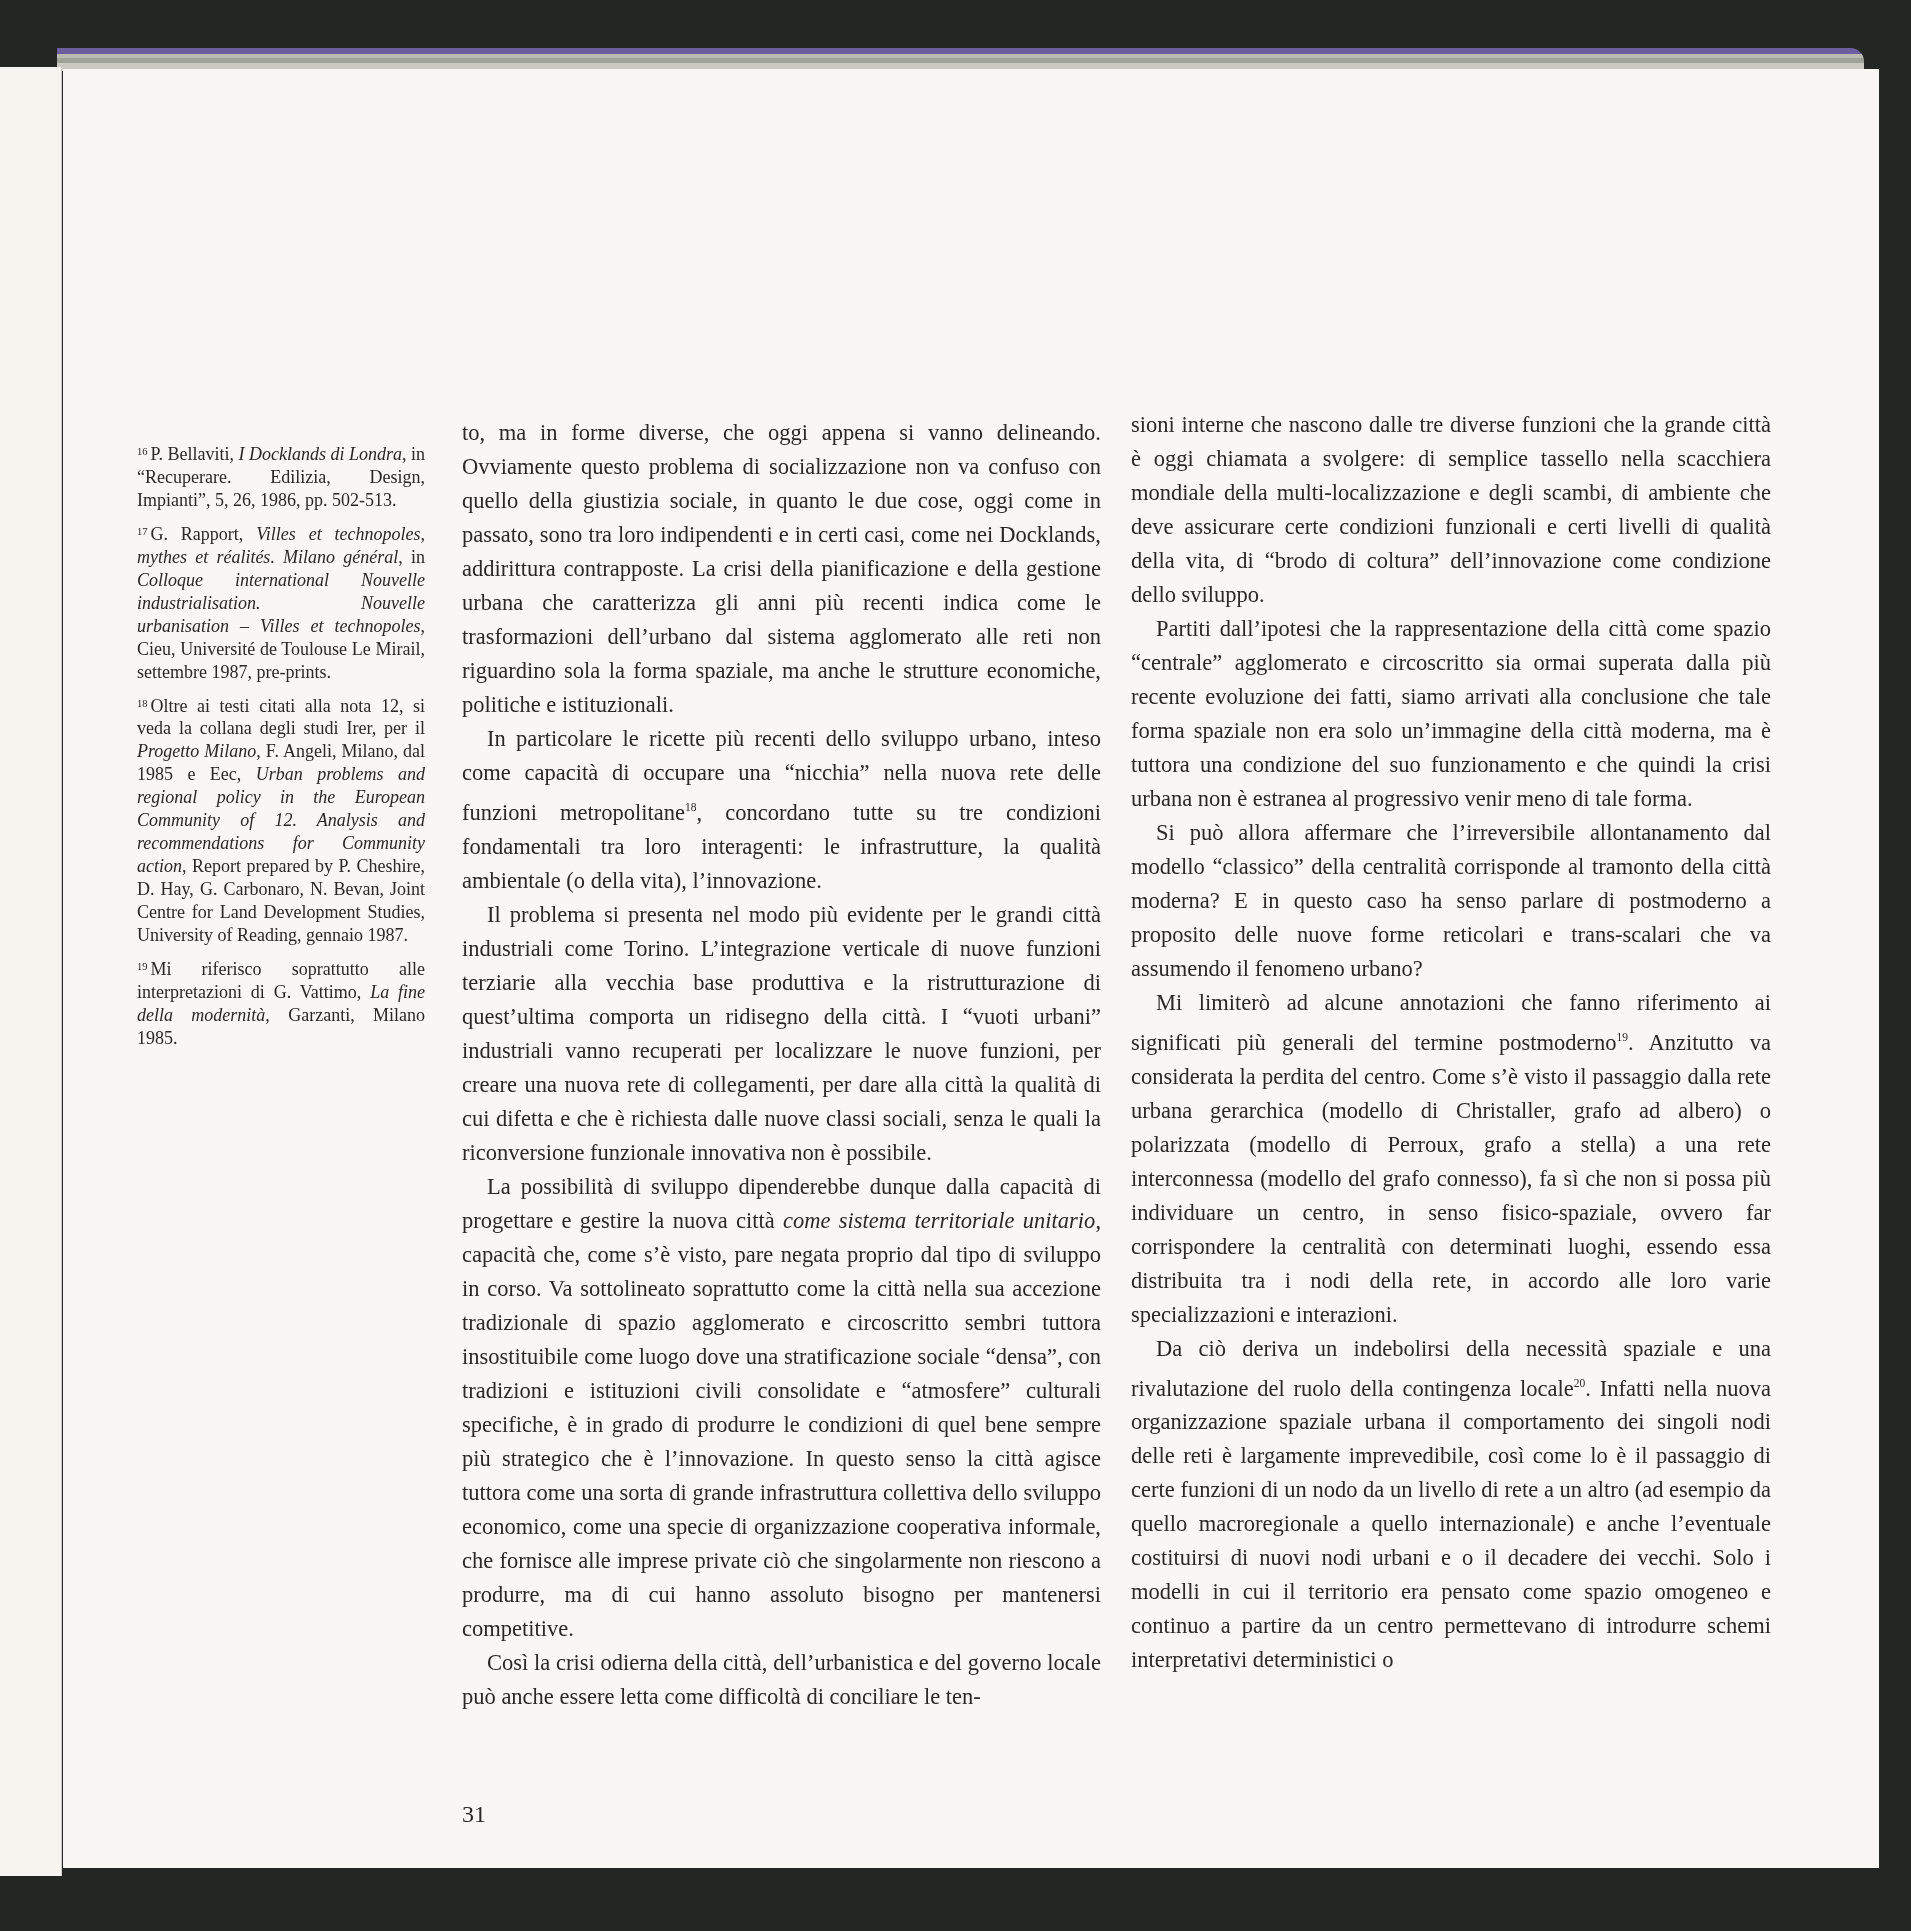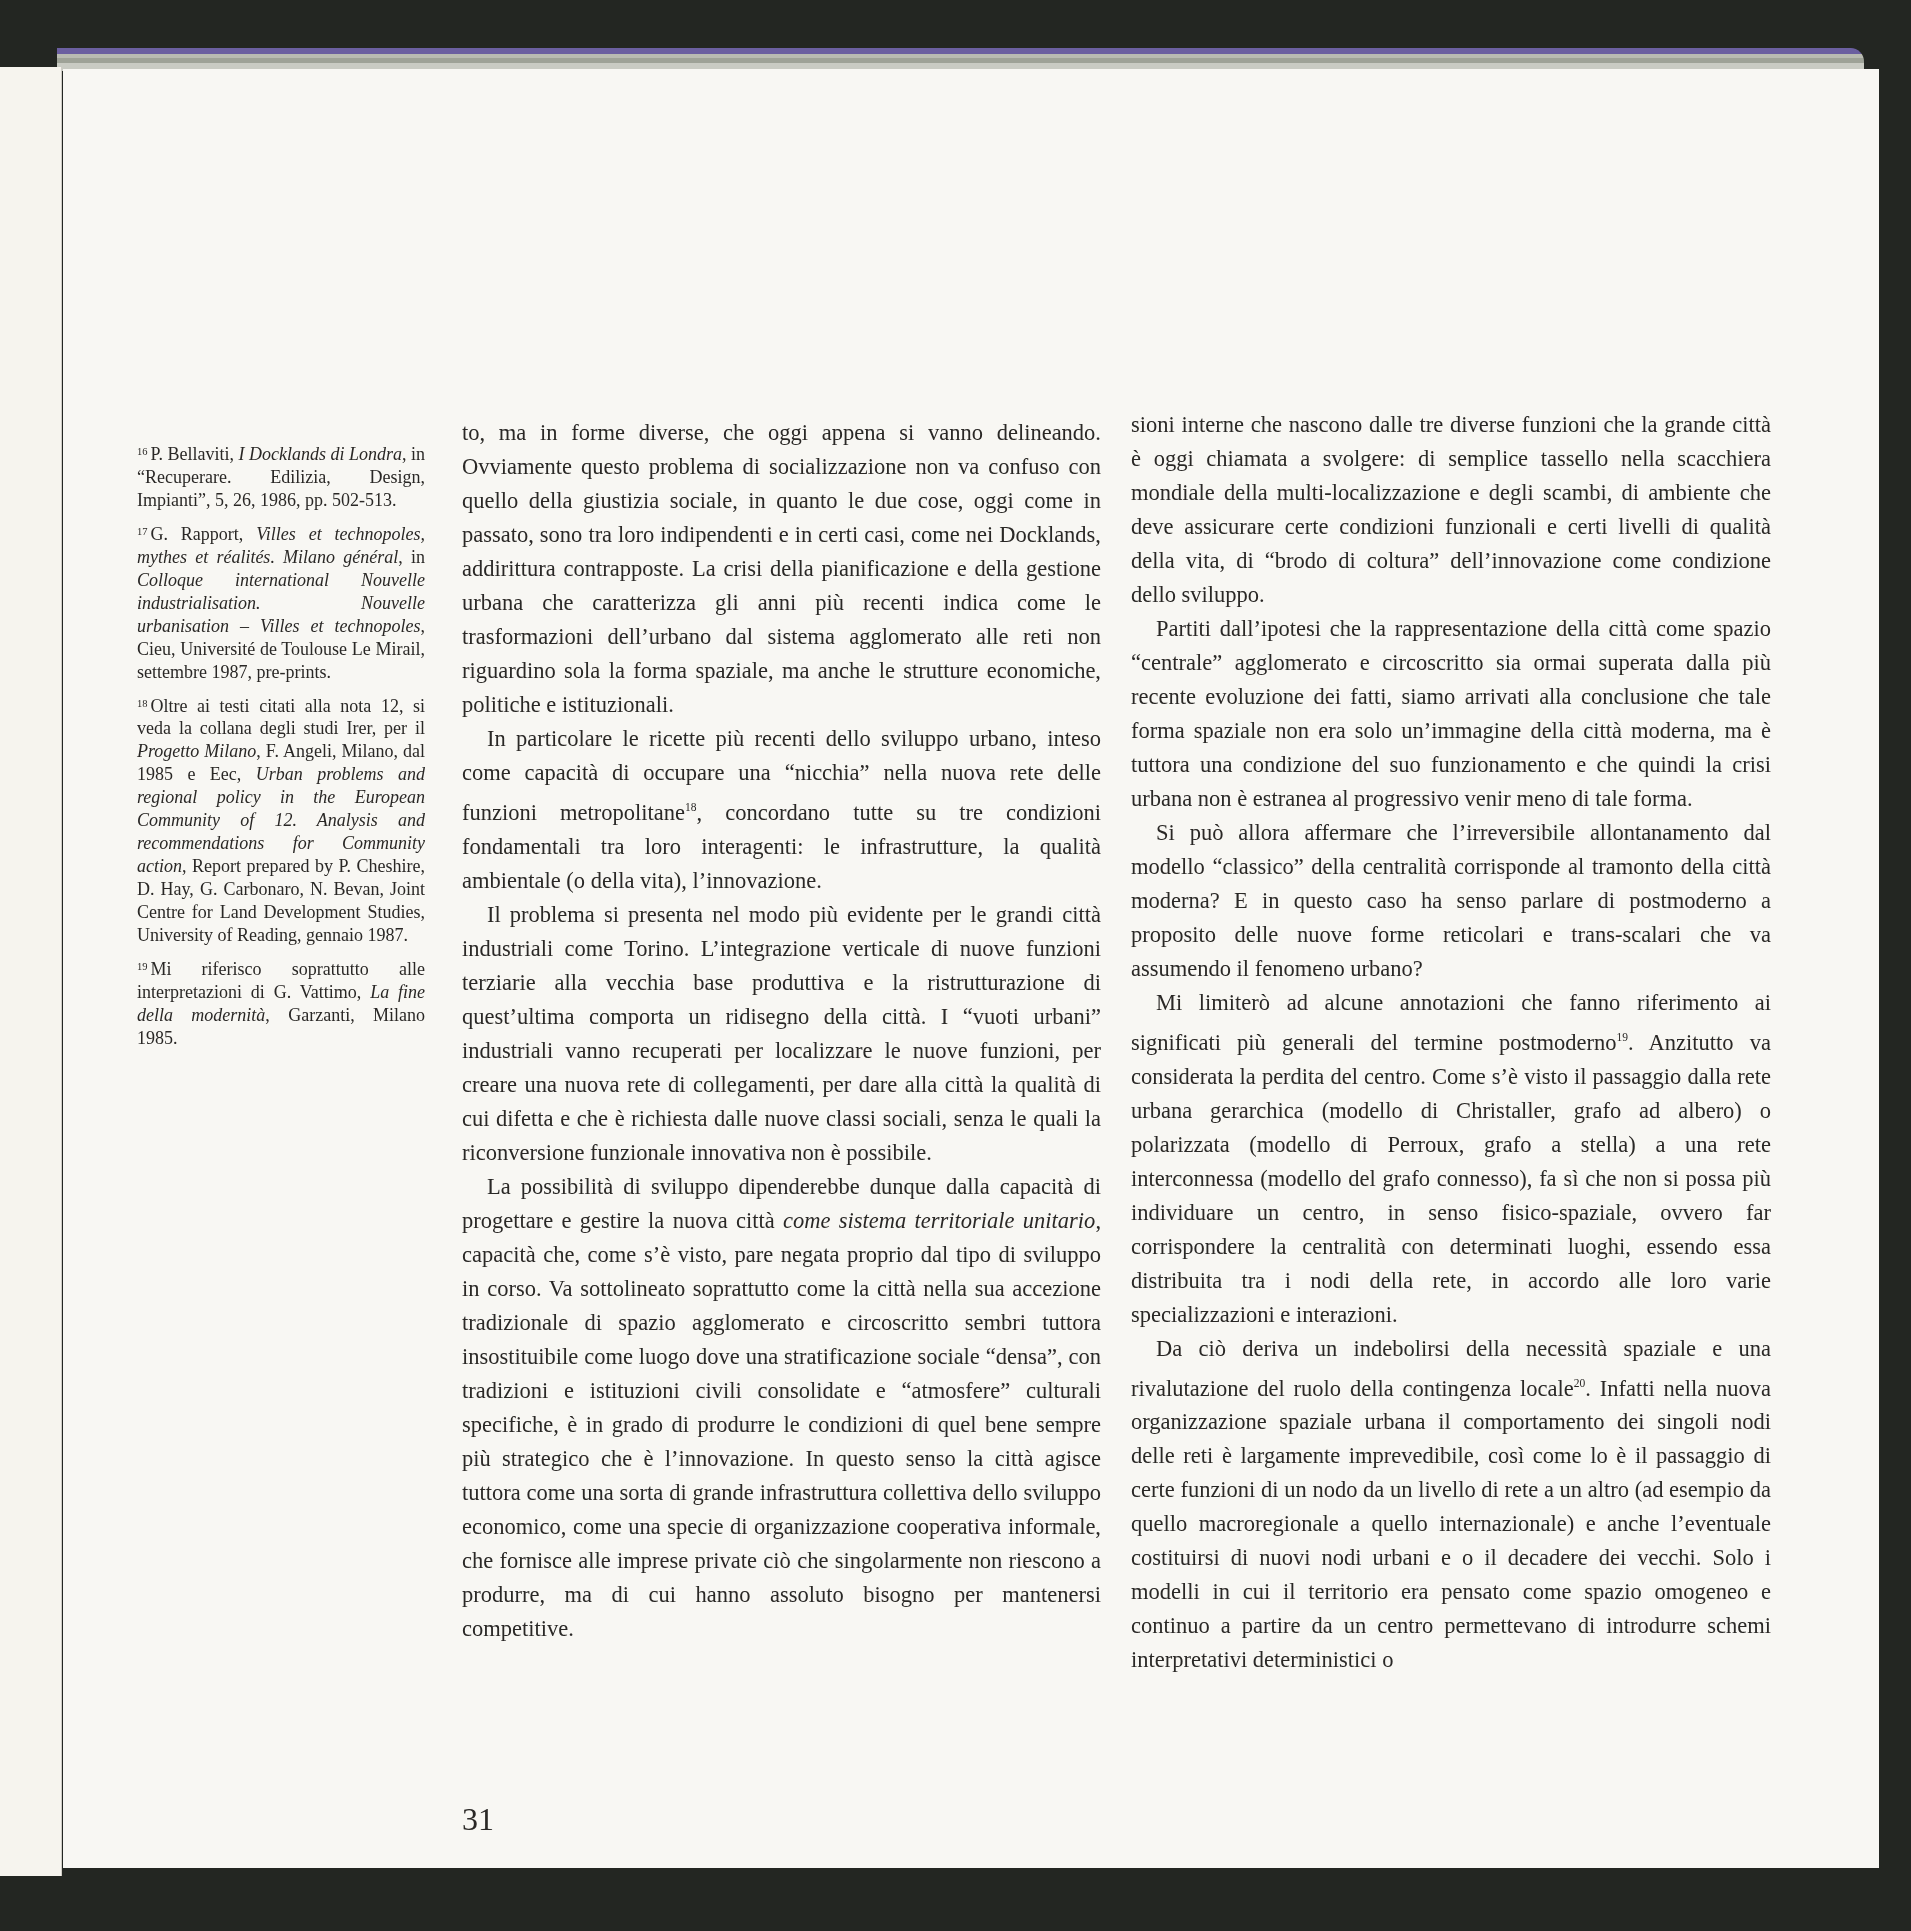--- a/index.html
+++ b/index.html
@@ -37,21 +37,21 @@
     font-size:22.5px; line-height:34px;
   }
   .c1 { left:462px; top:416px; width:639px; }
   .c2 { left:1131px; top:408px; width:640px; }
   .main-col p { margin:0; }
   .main-col p.indent { text-indent:25px; }
   .main-col sup { font-size:11.5px; vertical-align:8.6px; }
   .heading { font-style:italic; margin-top:33px !important; }
   .page-number {
     position:absolute; left:462px; top:1801px;
-    font-size:32px;
+    font-size:24px;
   }
   i, em { font-style:italic; }
 </style>
 </head>
 <body>
 
 <div class="page-stack-top"></div>
 <div class="left-page"></div>
 <div class="right-page-edge"></div>
 
@@ -61,20 +61,21 @@
     <p class="note"><sup>16</sup><span>P. Bellaviti, </span><i>I Docklands di Londra</i><span>, in “Recuperare. Edilizia, Design, Impianti”, 5, 26, 1986, pp. 502-513.</span></p>
     <p class="note"><sup>17</sup><span>G. Rapport, </span><i>Villes et technopoles, mythes et réalités. Milano général</i><span>, in </span><i>Colloque international Nouvelle industrialisation. Nouvelle urbanisation – Villes et technopoles</i><span>, Cieu, Université de Toulouse Le Mirail, settembre 1987, pre-prints.</span></p>
     <p class="note"><sup>18</sup><span>Oltre ai testi citati alla nota 12, si veda la collana degli studi Irer, per il </span><i>Progetto Milano</i><span>, F. Angeli, Milano, dal 1985 e Eec, </span><i>Urban problems and regional policy in the European Community of 12. Analysis and recommendations for Community action</i><span>, Report prepared by P. Cheshire, D. Hay, G. Carbonaro, N. Bevan, Joint Centre for Land Development Studies, University of Reading, gennaio 1987.</span></p>
     <p class="note"><sup>19</sup><span>Mi riferisco soprattutto alle interpretazioni di G. Vattimo, </span><i>La fine della modernità</i><span>, Garzanti, Milano 1985.</span></p>
   </div>
 <div class="col main-col c1" id="col1">
     <p><span>to, ma in forme diverse, che oggi appena si vanno delineando. Ovviamente questo problema di socializzazione non va confuso con quello della giustizia sociale, in quanto le due cose, oggi come in passato, sono tra loro indipendenti e in certi casi, come nei Docklands, addirittura contrapposte. La crisi della pianificazione e della gestione urbana che caratterizza gli anni più recenti indica come le trasformazioni dell’urbano dal sistema agglomerato alle reti non riguardino sola la forma spaziale, ma anche le strutture economiche, politiche e istituzionali.</span></p>
     <p class="indent"><span>In particolare le ricette più recenti dello sviluppo urbano, inteso come capacità di occupare una “nicchia” nella nuova rete delle funzioni metropolitane</span><sup>18</sup><span>, concordano tutte su tre condizioni fondamentali tra loro interagenti: le infrastrutture, la qualità ambientale (o della vita), l’innovazione.</span></p>
     <p class="indent"><span>Il problema si presenta nel modo più evidente per le grandi città industriali come Torino. L’integrazione verticale di nuove funzioni terziarie alla vecchia base produttiva e la ristrutturazione di quest’ultima comporta un ridisegno della città. I “vuoti urbani” industriali vanno recuperati per localizzare le nuove funzioni, per creare una nuova rete di collegamenti, per dare alla città la qualità di cui difetta e che è richiesta dalle nuove classi sociali, senza le quali la riconversione funzionale innovativa non è possibile.</span></p>
     <p class="indent"><span>La possibilità di sviluppo dipenderebbe dunque dalla capacità di progettare e gestire la nuova città </span><i>come sistema territoriale unitario</i><span>, capacità che, come s’è visto, pare negata proprio dal tipo di sviluppo in corso. Va sottolineato soprattutto come la città nella sua accezione tradizionale di spazio agglomerato e circoscritto sembri tuttora insostituibile come luogo dove una stratificazione sociale “densa”, con tradizioni e istituzioni civili consolidate e “atmosfere” culturali specifiche, è in grado di produrre le condizioni di quel bene sempre più strategico che è l’innovazione. In questo senso la città agisce tuttora come una sorta di grande infrastruttura collettiva dello sviluppo economico, come una specie di organizzazione cooperativa informale, che fornisce alle imprese private ciò che singolarmente non riescono a produrre, ma di cui hanno assoluto bisogno per mantenersi competitive.</span></p>
+    <p class="indent"><span>Così la crisi odierna della città, dell’urbanistica e del governo locale può anche essere letta come difficoltà di conciliare le ten-</span></p>
   </div>
 <div class="col main-col c2" id="col2">
     <p><span>sioni interne che nascono dalle tre diverse funzioni che la grande città è oggi chiamata a svolgere: di semplice tassello nella scacchiera mondiale della multi-localizzazione e degli scambi, di ambiente che deve assicurare certe condizioni funzionali e certi livelli di qualità della vita, di “brodo di coltura” dell’innovazione come condizione dello sviluppo.</span></p>
     <p class="indent"><span>Partiti dall’ipotesi che la rappresentazione della città come spazio “centrale” agglomerato e circoscritto sia ormai superata dalla più recente evoluzione dei fatti, siamo arrivati alla conclusione che tale forma spaziale non era solo un’immagine della città moderna, ma è tuttora una condizione del suo funzionamento e che quindi la crisi urbana non è estranea al progressivo venir meno di tale forma.</span></p>
     <p class="indent"><span>Si può allora affermare che l’irreversibile allontanamento dal modello “classico” della centralità corrisponde al tramonto della città moderna? E in questo caso ha senso parlare di postmoderno a proposito delle nuove forme reticolari e trans-scalari che va assumendo il fenomeno urbano?</span></p>
     <p class="indent"><span>Mi limiterò ad alcune annotazioni che fanno riferimento ai significati più generali del termine postmoderno</span><sup>19</sup><span>. Anzitutto va considerata la perdita del centro. Come s’è visto il passaggio dalla rete urbana gerarchica (modello di Christaller, grafo ad albero) o polarizzata (modello di Perroux, grafo a stella) a una rete interconnessa (modello del grafo connesso), fa sì che non si possa più individuare un centro, in senso fisico-spaziale, ovvero far corrispondere la centralità con determinati luoghi, essendo essa distribuita tra i nodi della rete, in accordo alle loro varie specializzazioni e interazioni.</span></p>
     <p class="indent"><span>Da ciò deriva un indebolirsi della necessità spaziale e una rivalutazione del ruolo della contingenza locale</span><sup>20</sup><span>. Infatti nella nuova organizzazione spaziale urbana il comportamento dei singoli nodi delle reti è largamente imprevedibile, così come lo è il passaggio di certe funzioni di un nodo da un livello di rete a un altro (ad esempio da quello macroregionale a quello internazionale) e anche l’eventuale costituirsi di nuovi nodi urbani e o il decadere dei vecchi. Solo i modelli in cui il territorio era pensato come spazio omogeneo e continuo a partire da un centro permettevano di introdurre schemi interpretativi deterministici o</span></p>
   </div>
 
 <div class="page-number">31</div>

